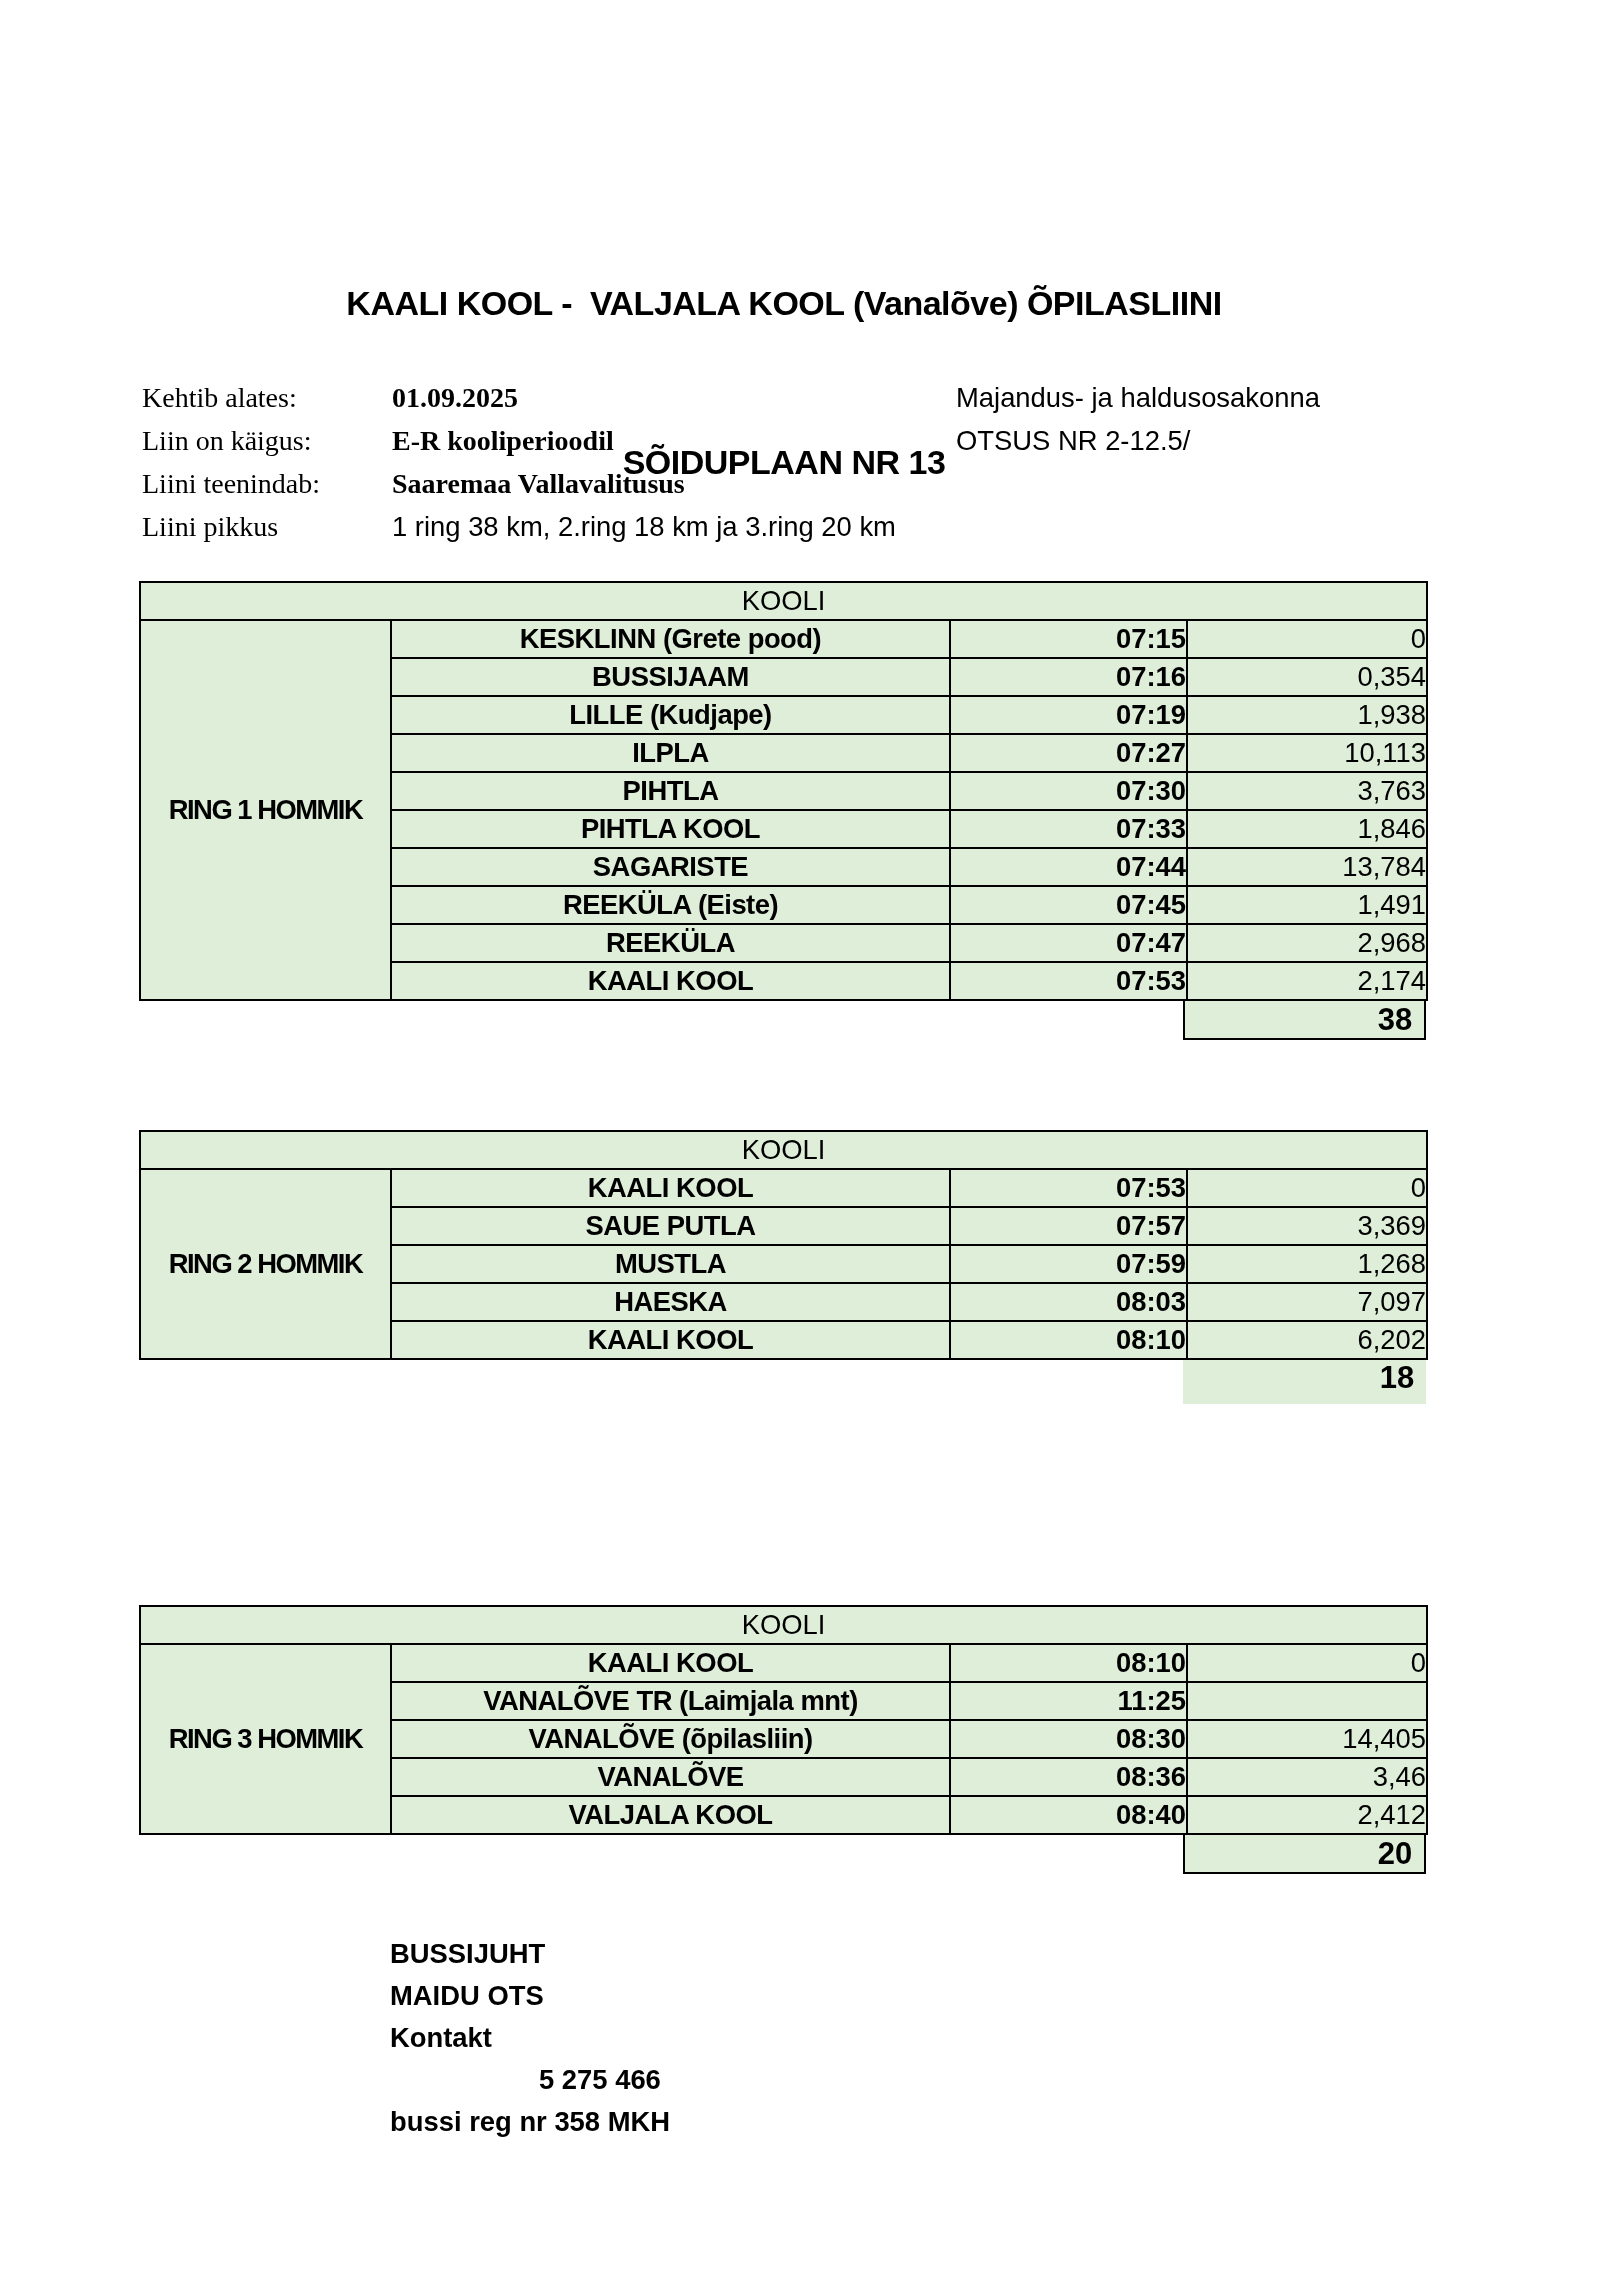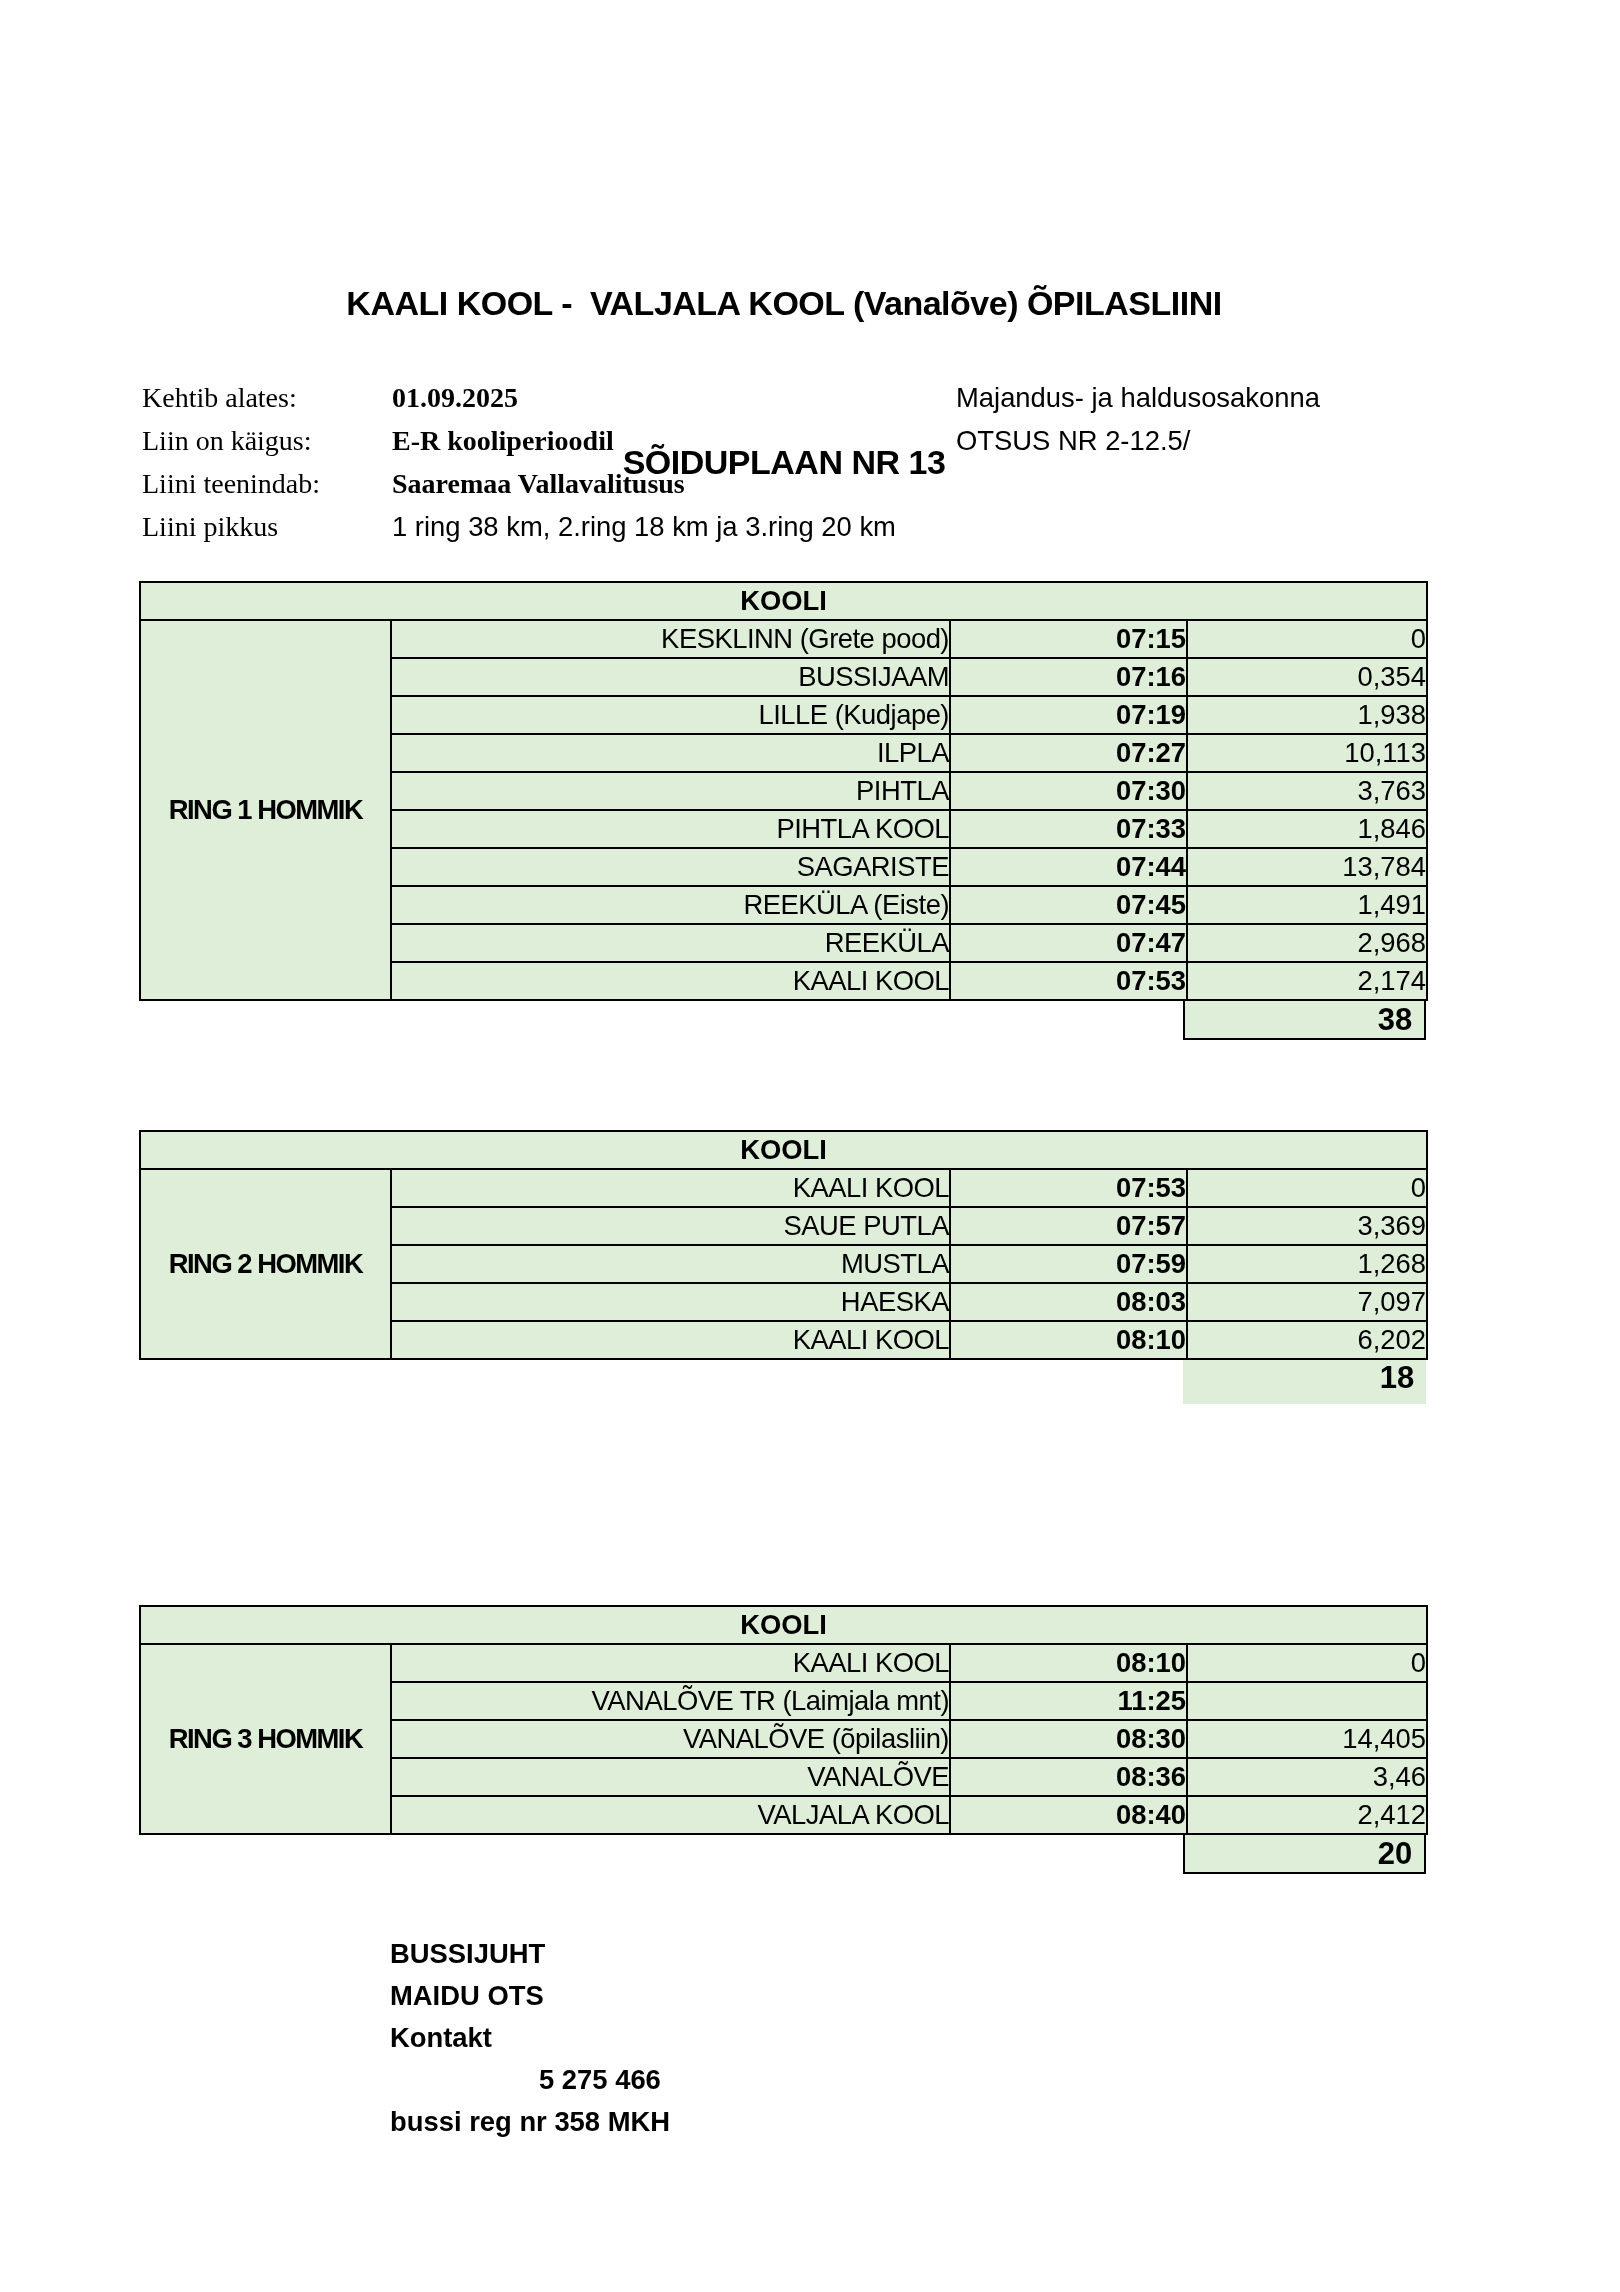--- a/index.html
+++ b/index.html
@@ -35,28 +35,28 @@
   
   .ring-section{position:absolute;left:139px;}
   table.sched{border-collapse:collapse;table-layout:fixed;}
   table.sched td{
     border:2.9px solid var(--border);
     height:36px;font-size:27.4px;vertical-align:middle;
     overflow:hidden;white-space:nowrap;padding:0;
     background:var(--green);
   }
   td.kooli{
-    text-align:center;font-weight:bold;
+    text-align:center;font-weight:normal;
     border-bottom-width:5.9px;height:33px;
   }
   td.ring{
     font-weight:bold;text-align:center;letter-spacing:-1.5px;
     padding:0 1px;
   }
-  td.stop{font-weight:normal;text-align:right;padding-left:7.8px;letter-spacing:-0.5px;margin-top:30px;}
+  td.stop{font-weight:bold;text-align:center;padding-left:7.8px;letter-spacing:-0.5px;margin-top:30px;}
   td.time{font-weight:bold;text-align:right;padding-right:9.8px;}
   td.km{background:#fff;font-weight:normal;text-align:right;padding-right:11.8px;}
   .total-cell{
     box-sizing:border-box;width:243px;margin-left:1044px;
     border:2.9px solid var(--border);border-top:0;
     background:var(--green);
     font-weight:bold;font-size:31px;text-align:right;
     padding-right:11.8px;height:39px;line-height:37px;
   }
   .total-cell.no-border{border:0;height:44px;line-height:36px;}

